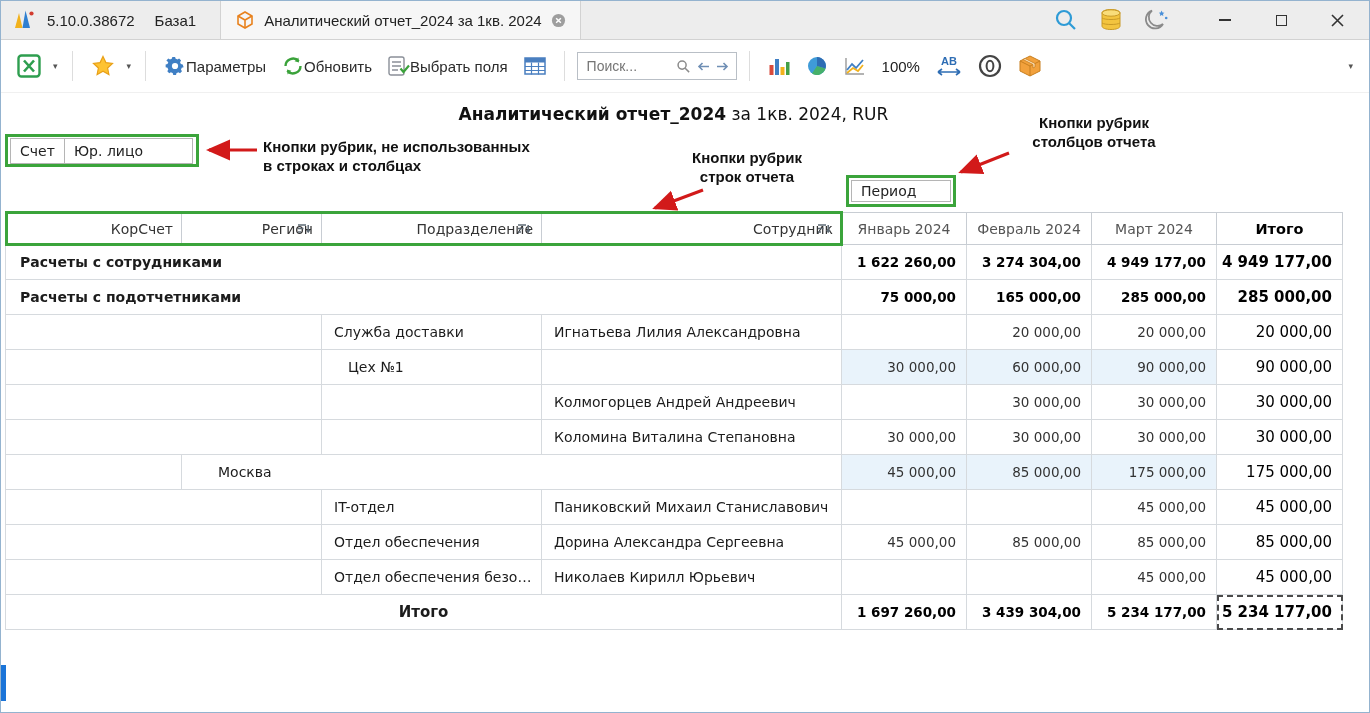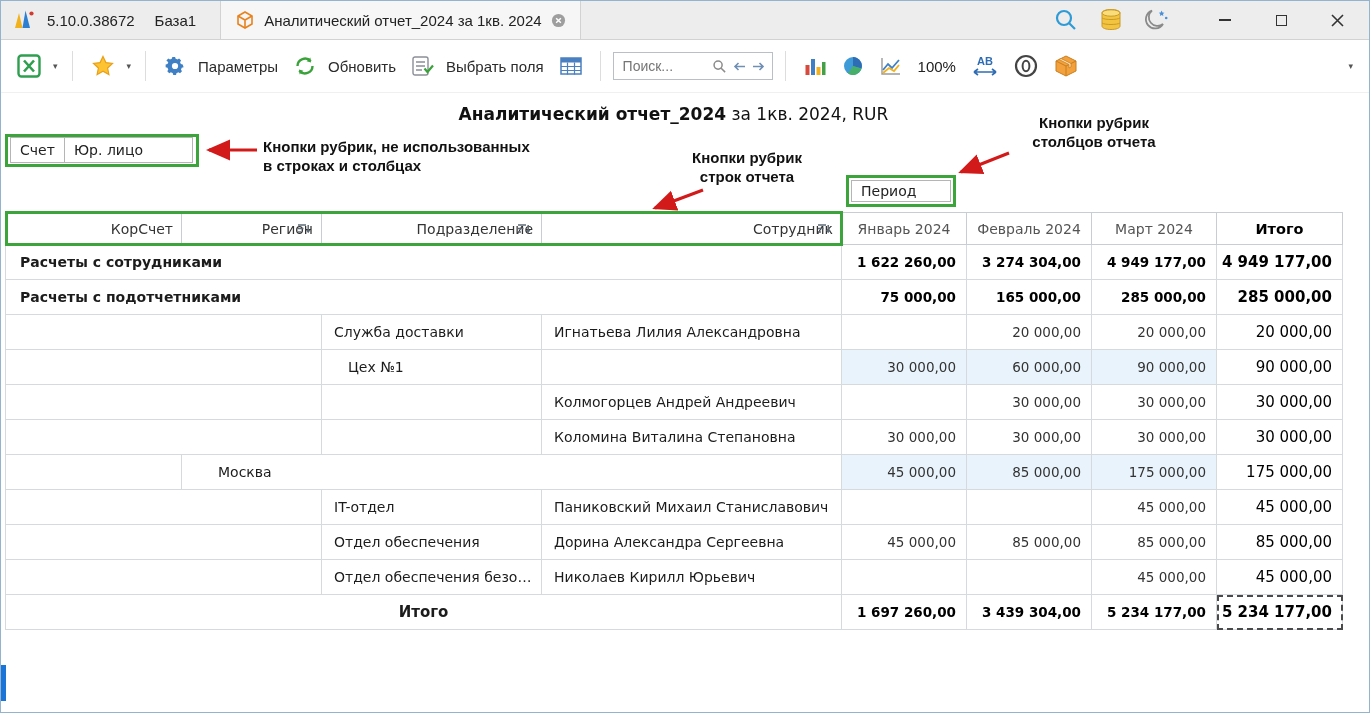--- a/index.html
+++ b/index.html
@@ -11,36 +11,36 @@
   .tb-left{display:flex;align-items:center;gap:12px;padding:0 8px 0 10px}
   .doc-tab{height:38px;display:flex;align-items:center;gap:9px;padding:0 14px;background:#f6f6f6;border-left:1px solid #d2d2d2;border-right:1px solid #d2d2d2;margin-left:16px;box-sizing:border-box}
   .tb-icons{margin-left:auto;display:flex;align-items:center;gap:20px;margin-right:34px}
   .win-controls{display:flex;align-items:center;gap:12px;margin-right:10px}
   .win-btn{width:44px;height:38px;display:flex;align-items:center;justify-content:center}
   .min-glyph{width:12px;border-top:2px solid #333}
   .max-glyph{width:11px;height:11px;border:1.5px solid #333;box-sizing:border-box}
 
   
   .toolbar{height:52px;flex:0 0 52px;display:flex;align-items:center;background:#fff;padding:0 10px;gap:4px;font-size:15px;color:#2b2b2b;border-bottom:1px solid #f0f0f0}
-  .tbtn{display:flex;align-items:center;gap:12px;padding:4px 6px;border-radius:3px;cursor:default}
+  .tbtn{display:flex;align-items:center;gap:0;padding:4px 6px;border-radius:3px;cursor:default}
   .caret{font-size:9px;color:#555;padding:0 2px}
   .sep{width:1px;height:30px;background:#ddd;margin:0 8px}
   .search-box{display:flex;align-items:center;width:160px;height:28px;border:1px solid #b9bfc6;padding:0 7px;gap:6px;box-sizing:border-box}
   .search-box input{border:none;outline:none;flex:1;min-width:0;font-size:14px;color:#555;font-family:"Liberation Sans",sans-serif;background:transparent}
   .zoom{font-size:15px;color:#222;margin:4px 6px}
 
   
   .content{position:relative;flex:1;background:#fff;overflow:hidden}
   .report-title{position:absolute;top:11px;left:0;width:1345px;text-align:center;font-size:17px;color:#111;font-family:"DejaVu Sans",sans-serif}
   .ann{position:absolute;font-weight:bold;font-size:15px;line-height:19px;color:#111;z-index:21}
   #ann-unused{left:262px;top:44px}
   #ann-rows{left:676px;top:55px;width:140px;text-align:center}
   #ann-cols{left:1008px;top:20px;width:170px;text-align:center}
   .green-box{position:absolute;border:3px solid #3ba43b;box-sizing:border-box;z-index:15}
-  #unused-box{left:4px;top:41px;width:194px;height:33px;display:flex;align-items:flex-start;padding:0 2px;background:#fff}
+  #unused-box{left:4px;top:41px;width:194px;height:33px;display:flex;align-items:center;padding:0 2px;background:#fff}
   .rubric-btn{height:26px;display:flex;align-items:center;padding:0 9px;border:1px solid #b5b5b5;background:#fff;font-size:14px;color:#222;font-family:"DejaVu Sans",sans-serif;box-sizing:border-box}
   .rubric-btn + .rubric-btn{margin-left:-1px}
   #unused-box .rubric-btn:nth-child(1){width:55px}
   #unused-box .rubric-btn:nth-child(2){width:129px}
   #period-box{left:845px;top:82px;width:110px;height:32px;display:flex;padding:2px;background:#fff}
   #period-btn{flex:1;border:1px solid #b5b5b5;background:#fff;display:flex;align-items:center;padding:0 9px;font-size:14px;color:#222;font-family:"DejaVu Sans",sans-serif}
   #rowhdr-box{left:4px;top:118px;width:838px;height:35px;pointer-events:none}
 
   
   .pivot{position:absolute;left:4px;top:119px;border-collapse:collapse;table-layout:fixed;width:1337px;font-family:"DejaVu Sans",sans-serif;z-index:5}

